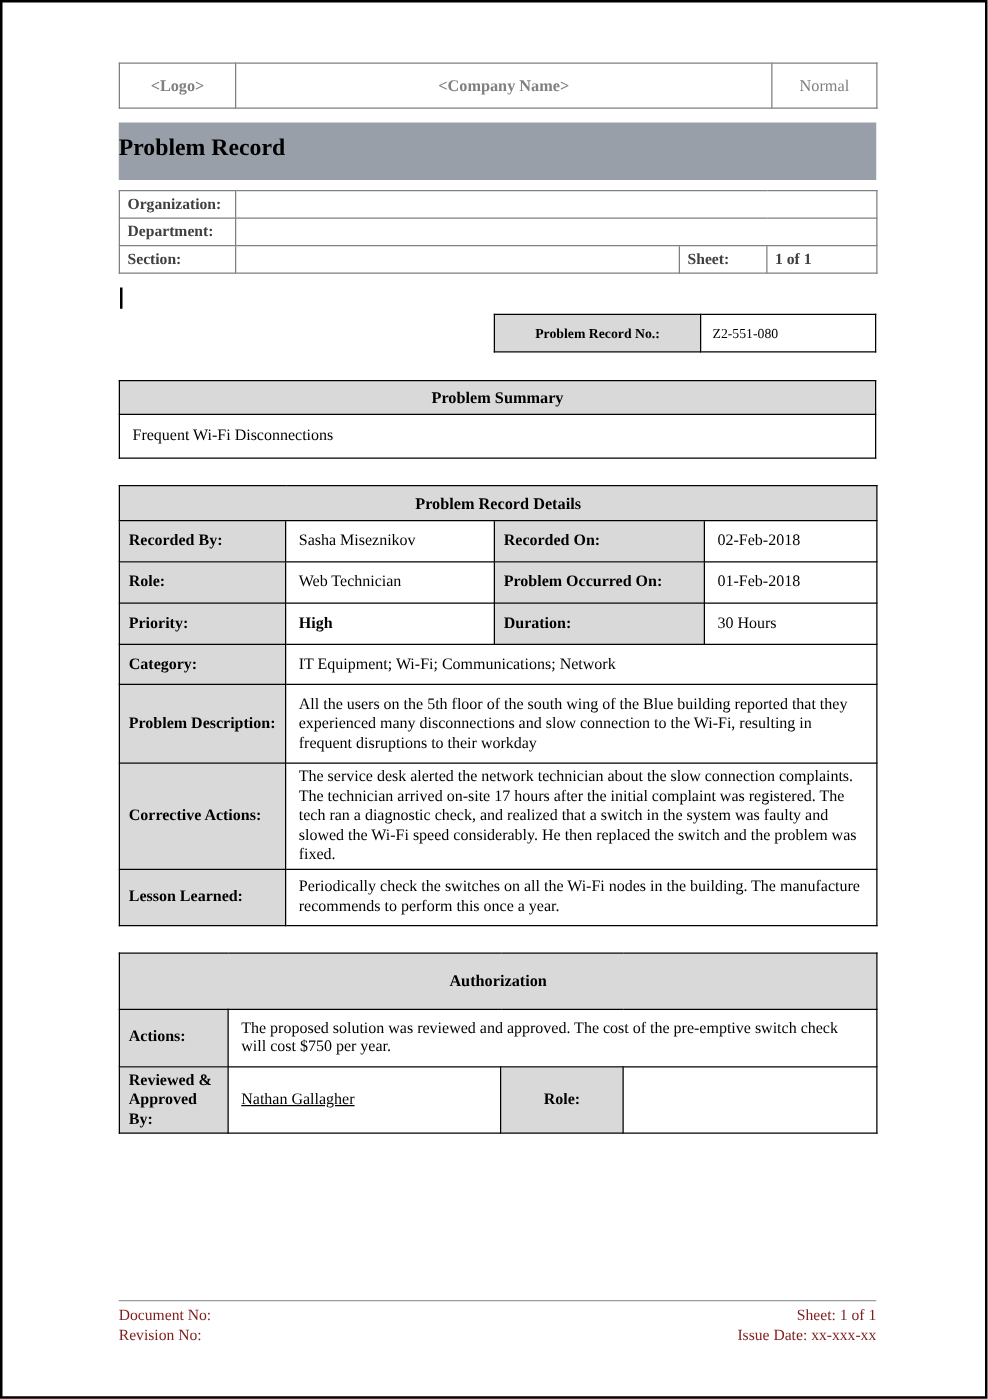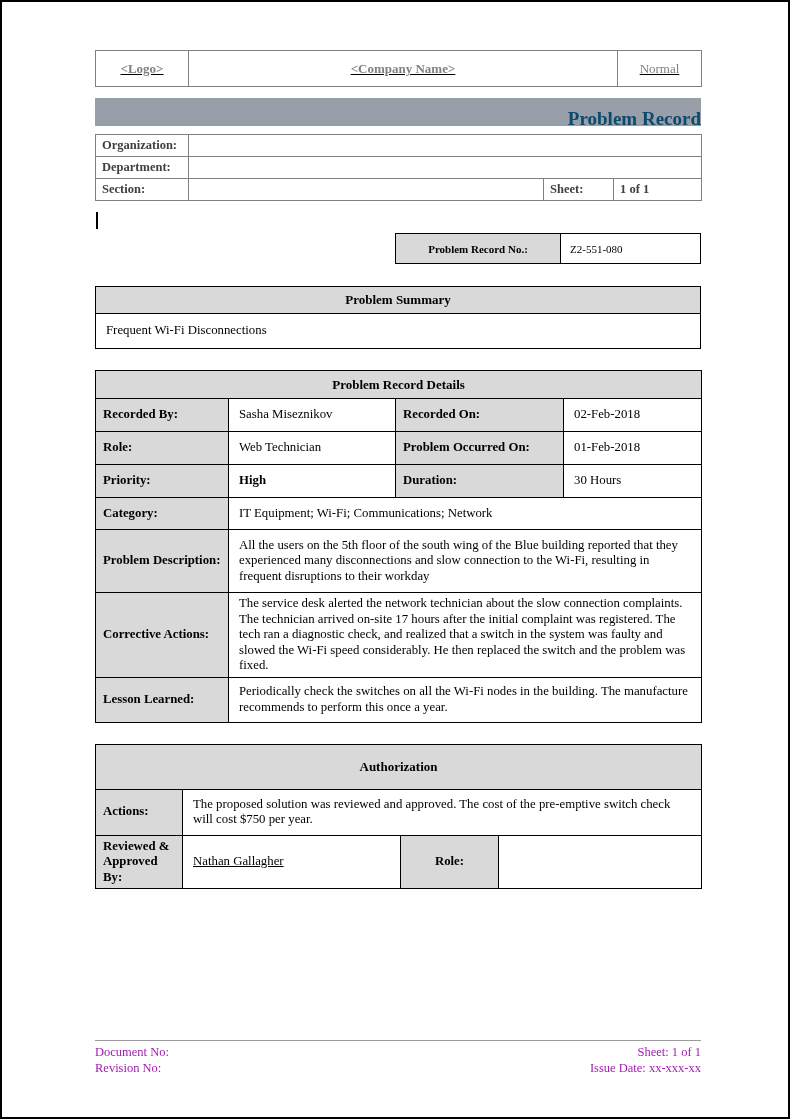--- a/index.html
+++ b/index.html
@@ -18,40 +18,40 @@
   }
   .content {
     position: relative;
     margin-left: 93px; 
     width: 606px;
   }
   table { border-collapse: collapse; table-layout: fixed; width: 606px; }
   td { overflow: hidden; }
 
   
-  .header-table { margin-top: 48px; text-decoration: underline; }
+  .header-table { margin-top: 48px; }
   .header-table td {
     border: 1px solid #808080;
     height: 36px;
     text-align: center;
     vertical-align: middle;
     color: #808080;
     font-size: 13px;
   }
   .header-table .bold { font-weight: bold; }
 
   
   .banner {
     margin-top: 11px;
-    height: 28px;
+    height: 46px;
     background: #999fa8;
-    color: #0c4a6e;
+    color: #000000;
     font-size: 19px;
     font-weight: bold;
-    text-align: right;
+    text-align: left;
     line-height: 42px;
   }
 
   
   .org-table { margin-top: 8px; }
   .org-table td {
     border: 1px solid #808080;
     height: 22px;
     vertical-align: middle;
     font-size: 12.5px;
@@ -119,21 +119,21 @@
   .footer {
     position: absolute;
     left: 93px;
     top: 1038px;
     width: 606px;
     border-top: 1.5px solid #9b9b9b;
     padding-top: 4px;
     display: flex;
     justify-content: space-between;
     font-size: 12.5px;
-    color: #a21caf;
+    color: #7f1d1d;
     line-height: 15.5px;
   }
   .footer .right { text-align: right; }
 </style>
 </head>
 <body>
 
 <div class="page">
   <div class="content">
 

